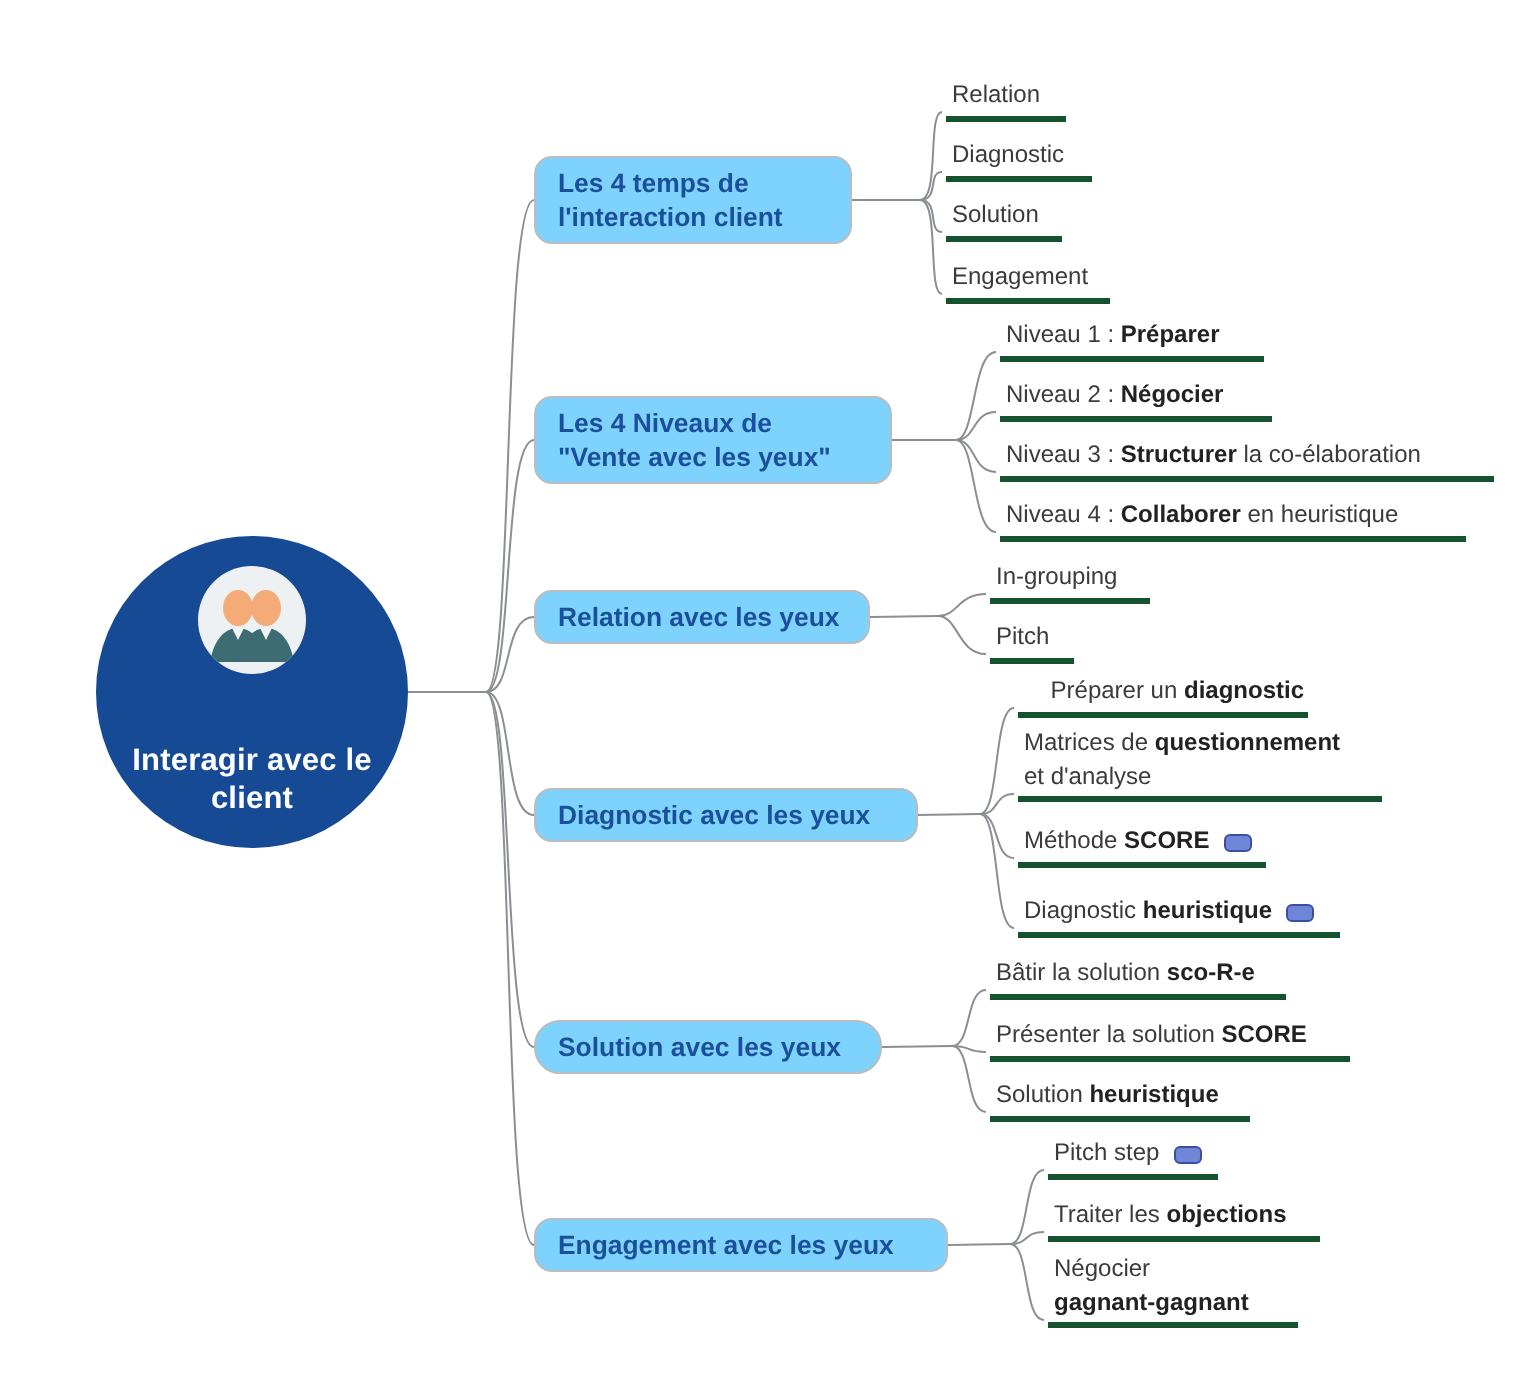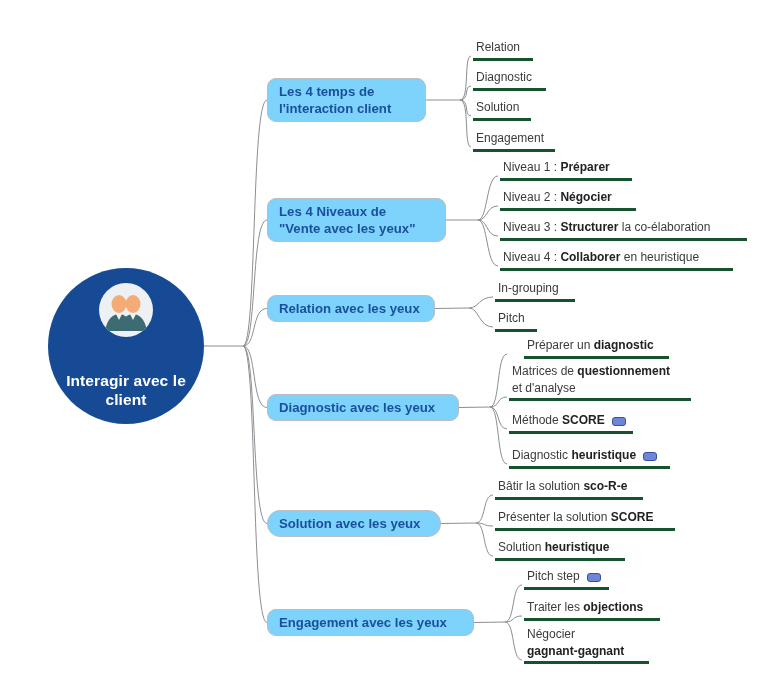--- a/index.html
+++ b/index.html
@@ -198,21 +198,21 @@
         <span style="white-space: nowrap;">Niveau 4 : <b>Collaborer</b><span> en heuristique</span></span>
       </div>
       <div class="branch-box" style="left: 267px; top: 295px; width: 168px; height: 27px;"><span>Relation avec les yeux</span></div>
       <div class="leaf" style="left: 495px; top: 280px; width: 80px;">
         <span style="white-space: nowrap;">In-grouping</span>
       </div>
       <div class="leaf" style="left: 495px; top: 310px; width: 42px;">
         <span style="white-space: nowrap;">Pitch</span>
       </div>
       <div class="branch-box" style="left: 267px; top: 394px; width: 192px; height: 27px;"><span>Diagnostic avec les yeux</span></div>
-      <div class="leaf" style="left: 524px; top: 337px; width: 145px;">
+      <div class="leaf" style="left: 509px; top: 337px; width: 145px; justify-content: flex-end;">
         <span style="white-space: nowrap;">Préparer un <b>diagnostic</b></span>
       </div>
       <div class="leaf two-line" style="left: 509px; top: 363px; width: 182px;"><span style="white-space: pre-line;">Matrices de <b>questionnement</b><span>
 et d'analyse</span></span></div>
       <div class="leaf" style="left: 509px; top: 412px; width: 124px;">
         <span style="white-space: nowrap;">Méthode <b>SCORE</b></span>
         <span class="note-icon"></span>
       </div>
       <div class="leaf" style="left: 509px; top: 447px; width: 161px;">
         <span style="white-space: nowrap;">Diagnostic <b>heuristique</b></span>

